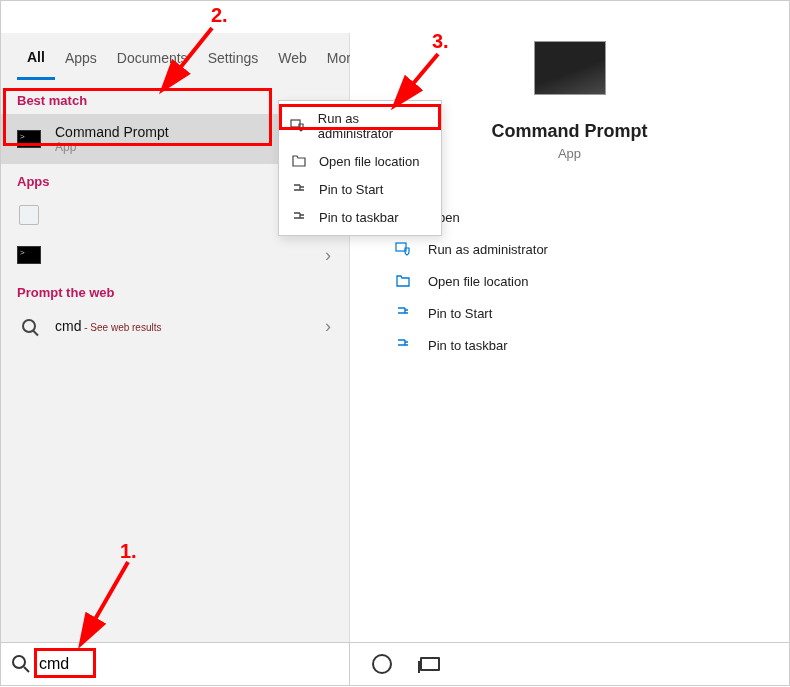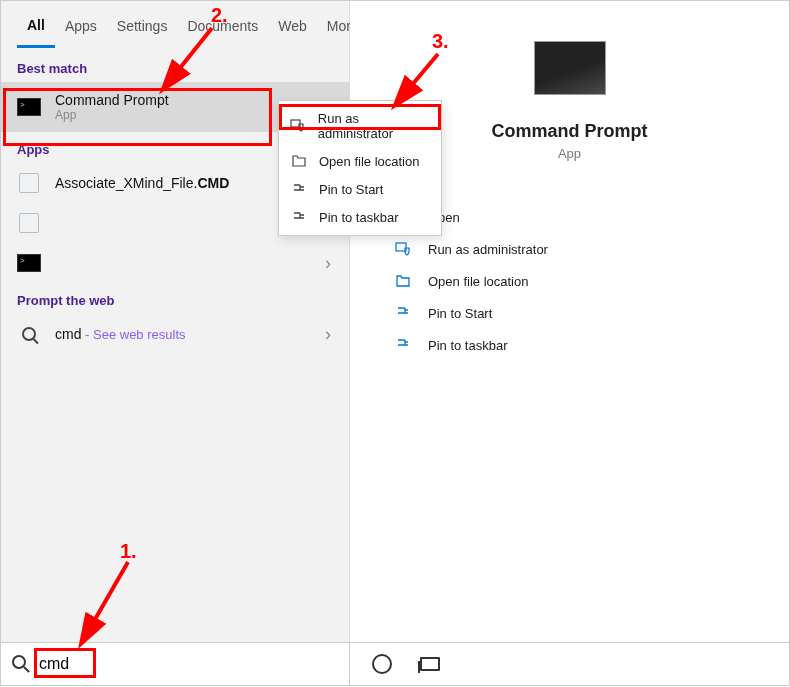--- a/index.html
+++ b/index.html
@@ -1,40 +1,40 @@
 <!DOCTYPE html>
 <html><head>
   <meta charset="utf-8">
   <style>
     * { margin: 0; padding: 0; box-sizing: border-box; }
     body { font-family: "Segoe UI", Arial, sans-serif; font-size: 14px; color: #202020; width: 790px; height: 687px; overflow: hidden; background: #fff; position: relative; }
     .search-panel { display: flex; height: 643px; border: 1px solid #ccc; }
-    .left-col { width: 349px; background: #f2f2f2; display: flex; flex-direction: column; border-right: 1px solid #ddd; }
+    .left-col { width: 349px; background: #f2f2f2; display: flex; flex-direction: column; border-right: 1px solid #ddd; margin-top: 32px; }
     .right-col { flex: 1; background: #fff; display: flex; flex-direction: column; }
     .tabs-row { display: flex; align-items: center; height: 50px; padding: 0 16px; }
     .tab { padding: 12px 10px; color: #555; cursor: pointer; }
     .tab.active { color: #111; border-bottom: 3px solid #0078d4; font-weight: 600; }
     .tabs-right { margin-left: auto; display: flex; align-items: center; gap: 18px; }
     .ellipsis { color: #444; font-size: 18px; letter-spacing: 1px; }
     .dropdown-caret { margin-left: 4px; font-size: 10px; color: #444; }
-    .section-title { font-size: 13px; font-weight: 700; padding: 10px 16px 6px; color: #4c1d95; }
+    .section-title { font-size: 13px; font-weight: 700; padding: 10px 16px 6px; color: #be185d; }
     .result-item { display: flex; align-items: center; padding: 10px 16px; cursor: pointer; position: relative; }
     .result-item.selected { background: #d9d9d9; }
     .result-icon { width: 24px; height: 20px; margin-right: 14px; display: flex; align-items: center; justify-content: center; flex-shrink: 0; }
     .cmd-thumb { width: 24px; height: 18px; background: #000; border: 1px solid #333; position: relative; }
     .cmd-thumb::before { content: ">"; color: #ccc; font-size: 8px; position: absolute; top: 1px; left: 2px; }
     .file-icon { width: 20px; height: 20px; background: #eef2f5; border: 1px solid #bbb; border-radius: 2px; }
     .result-text { flex: 1; }
     .result-title { color: #111; }
     .result-title .ext { font-weight: 600; }
     .result-sub { color: #888; font-size: 12px; }
     .chev { color: #888; font-size: 18px; position: absolute; right: 18px; }
     .search-icon-sm { width: 18px; height: 18px; border: 2px solid #444; border-radius: 50%; position: relative; }
     .search-icon-sm::after { content: ""; width: 7px; height: 2px; background: #444; position: absolute; bottom: -3px; right: -5px; transform: rotate(45deg); }
-    .web-hint { color: #8b5cf6; font-size: 13px; }
+    .web-hint { color: #7f1d1d; font-size: 10px; }
     .context-menu { position: absolute; left: 278px; top: 100px; width: 164px; background: #fff; border: 1px solid #ccc; box-shadow: 2px 4px 10px rgba(0,0,0,0.12); z-index: 30; padding: 4px 0; }
     .ctx-item { display: flex; align-items: center; padding: 6px 10px; cursor: pointer; font-size: 13px; }
     .ctx-icon { width: 20px; height: 16px; margin-right: 10px; display: flex; align-items: center; justify-content: center; }
     .preview-header { display: flex; flex-direction: column; align-items: center; padding-top: 40px; }
     .big-thumb { width: 72px; height: 54px; background: linear-gradient(160deg, #222 55%, #4a4a4a); border: 1px solid #999; margin-bottom: 26px; }
     .preview-title { font-size: 18px; font-weight: 600; margin-bottom: 4px; }
     .preview-sub { font-size: 13px; color: #777; margin-bottom: 40px; }
     .action-list { padding-left: 40px; }
     .action-item { display: flex; align-items: center; padding: 8px 0; cursor: pointer; font-size: 13px; color: #202020; }
     .action-icon { width: 26px; color: #0078d4; display: flex; justify-content: center; margin-right: 12px; }
@@ -54,22 +54,22 @@
     .txt-inline { display: inline; }
   </style>
 </head>
 <body>
 
 <div class="search-panel">
   <div class="left-col">
     <div class="tabs-row">
       <div class="tab active">All</div>
       <div class="tab">Apps</div>
+      <div class="tab">Documents</div>
       <div class="tab">Settings</div>
-      <div class="tab">Documents</div>
       <div class="tab">Web</div>
       <div class="tab"><span>More</span><span class="dropdown-caret">▾</span></div>
       <div class="tabs-right">
         <div class="tab">Feedback</div>
         <div class="ellipsis">⋯</div>
       </div>
     </div>
 
     <div class="section-title">Best match</div>
     <div class="result-item selected">
@@ -77,26 +77,20 @@
           <div class="cmd-thumb"></div>
         </div>
       <div class="result-text">
         <div class="result-title">Command Prompt</div>
         <div class="result-sub">App</div>
       </div>
     </div>
 
     <div class="section-title">Apps</div>
 
-    <div class="result-item">
-      <div class="result-icon">
-          <div class="file-icon"></div>
-        </div>
-      <div class="result-text"><span class="result-title"><span class="txt-inline">Associate_XMind_File.</span><span class="ext txt-inline">CMD</span></span></div>
-    </div>
     <div class="result-item">
       <div class="result-icon">
           <div class="file-icon"></div>
         </div>
       <span class="chev">›</span>
     </div>
     <div class="result-item">
       <div class="result-icon">
           <div class="cmd-thumb"></div>
         </div>

